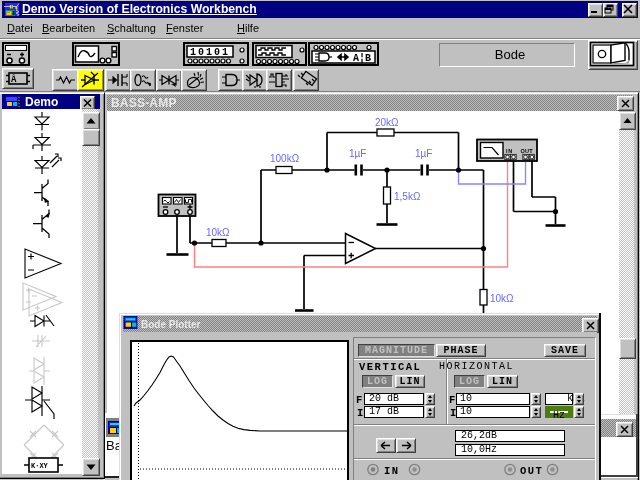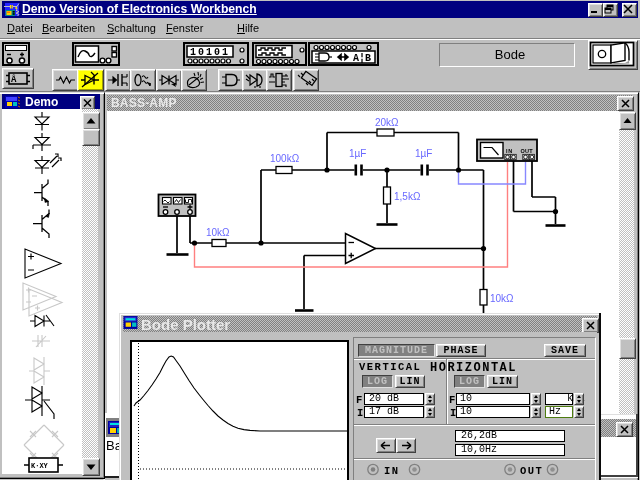--- a/index.html
+++ b/index.html
@@ -493,21 +493,21 @@
 <div class="abs wborder" style="left:119px;top:313px;width:480px;height:172px;"></div>
 <div class="abs" style="left:599px;top:313px;width:2px;height:167px;background:#0a0a0a;"></div>
 <div class="abs dith" style="left:123px;top:316px;width:474px;height:16px;"></div>
 <svg class="abs" style="left:123px;top:315px;" width="16" height="15" viewBox="0 0 14 14">
 <rect x="0" y="1" width="13" height="12" fill="#0000a0"></rect>
 <rect x="1" y="2" width="11" height="4" fill="#3030d0"></rect>
 <rect x="2" y="7" width="5" height="4" fill="#ffd000"></rect>
 <rect x="8" y="7" width="4" height="4" fill="#00c0c0"></rect>
 <rect x="2" y="3" width="9" height="2" fill="#00e0e0"></rect>
 </svg>
-<div class="abs ttext" style="left:141px;top:317px;font-family:'Liberation Sans',sans-serif;font-size:15px;color:#e8e8e8;">Bode Plotter</div>
+<div class="abs ttext" style="left:141px;top:317px;font-family:'Liberation Sans',sans-serif;font-size:10px;color:#e8e8e8;">Bode Plotter</div>
 <div class="btn" style="left:582px;top:318px;width:15px;height:13px;">
       <svg class="glyph" viewBox="0 0 15 13">
         <path d="M4,3 l7,7 M11,3 l-7,7" stroke="#000" stroke-width="1.5"></path>
       </svg>
     </div>
 <div class="abs" style="left:122px;top:332px;width:475px;height:150px;background:#c0c0c0;"></div>
 
 <div class="abs" style="left:130px;top:340px;width:219px;height:140px;background:#fff;border:2px solid #000;border-bottom:none;box-sizing:border-box;"></div>
 <svg class="abs" style="left:130px;top:340px;" width="219" height="140" viewBox="0 0 219 140">
 <path d="M8.5,3 V140" stroke="#000" stroke-width="1" stroke-dasharray="1,2"></path>
@@ -522,42 +522,42 @@
 <div class="abs" style="left:446.5px;top:359px;width:1px;height:65px;background:#fff;"></div>
 <div class="abs" style="left:354px;top:423.5px;width:241px;height:1px;background:#808080;"></div>
 <div class="abs" style="left:354px;top:424.5px;width:241px;height:1px;background:#fff;"></div>
 <div class="abs" style="left:354px;top:458px;width:241px;height:1px;background:#808080;"></div>
 <div class="abs" style="left:354px;top:459px;width:241px;height:1px;background:#fff;"></div>
 
 <div class="abs" style="left:358px;top:343.5px;width:77px;height:13px;background:#808080;border:1px solid;border-color:#404040 #dfdfdf #dfdfdf #404040;box-sizing:border-box;color:#c0c0c0;font-size:10px;font-weight:bold;letter-spacing:1px;text-align:center;line-height:11px;">MAGNITUDE</div>
 <div class="btn" style="left:436px;top:343.5px;width:50px;height:13px;font-size:10px;font-weight:bold;letter-spacing:1px;text-align:center;line-height:11px;box-sizing:border-box;">PHASE</div>
 <div class="btn" style="left:544px;top:343.5px;width:42px;height:13px;font-size:10px;font-weight:bold;letter-spacing:1px;text-align:center;line-height:11px;box-sizing:border-box;">SAVE</div>
 <div class="abs" style="left:359px;top:361px;font-size:10.5px;font-weight:bold;letter-spacing:1.5px;color:#000;">VERTICAL</div>
-<div class="abs" style="left:430px;top:361px;font-size:12px;font-weight:bold;letter-spacing:1.5px;color:#000;">HORIZONTAL</div>
+<div class="abs" style="left:439px;top:361px;font-size:10px;font-weight:normal;letter-spacing:1.5px;color:#000;">HORIZONTAL</div>
 
 <div class="abs" style="left:362px;top:374.5px;width:31px;height:13px;background:#808080;border:1px solid;border-color:#404040 #dfdfdf #dfdfdf #404040;box-sizing:border-box;color:#c0c0c0;font-size:10px;font-weight:bold;letter-spacing:1px;text-align:center;line-height:11px;">LOG</div>
 <div class="btn" style="left:395px;top:374.5px;width:30px;height:13px;font-size:10px;font-weight:bold;letter-spacing:1px;text-align:center;line-height:11px;box-sizing:border-box;">LIN</div>
 <div class="abs" style="left:454px;top:374.5px;width:31px;height:13px;background:#808080;border:1px solid;border-color:#404040 #dfdfdf #dfdfdf #404040;box-sizing:border-box;color:#c0c0c0;font-size:10px;font-weight:bold;letter-spacing:1px;text-align:center;line-height:11px;">LOG</div>
 <div class="btn" style="left:487px;top:374.5px;width:31px;height:13px;font-size:10px;font-weight:bold;letter-spacing:1px;text-align:center;line-height:11px;box-sizing:border-box;">LIN</div>
 
 <div class="abs" style="left:356px;top:394px;font-size:10.5px;font-weight:bold;color:#000;">F</div>
 <div class="abs" style="left:357px;top:407px;font-size:10.5px;font-weight:bold;color:#000;">I</div>
 <div class="abs" style="left:364px;top:393px;width:60px;height:12px;background:#fff;border:1px solid #000;box-sizing:border-box;font-size:10px;line-height:10px;padding-left:4px;color:#000;">20 dB</div>
 <div class="abs" style="left:364px;top:406px;width:60px;height:12px;background:#fff;border:1px solid #000;box-sizing:border-box;font-size:10px;line-height:10px;padding-left:4px;color:#000;">17 dB</div>
 <div class="spin" style="left:425px;top:393px;"></div>
 <div class="spin" style="left:425px;top:406px;"></div>
 
 <div class="abs" style="left:449px;top:394px;font-size:10.5px;font-weight:bold;color:#000;">F</div>
 <div class="abs" style="left:450px;top:407px;font-size:10.5px;font-weight:bold;color:#000;">I</div>
 <div class="abs" style="left:456px;top:393px;width:74px;height:12px;background:#fff;border:1px solid #000;box-sizing:border-box;font-size:10px;line-height:10px;padding-left:3px;color:#000;">10</div>
 <div class="abs" style="left:456px;top:406px;width:74px;height:12px;background:#fff;border:1px solid #000;box-sizing:border-box;font-size:10px;line-height:10px;padding-left:3px;color:#000;">10</div>
 <div class="spin" style="left:531px;top:393px;"></div>
 <div class="spin" style="left:531px;top:406px;"></div>
 <div class="abs" style="left:545px;top:393px;width:28px;height:12px;background:#fff;border:1px solid #000;box-sizing:border-box;font-size:10px;line-height:10px;padding-left:21px;color:#000;">kHz</div>
-<div class="abs" style="left:545px;top:406px;width:28px;height:12px;background:#fff;border:1px solid #4d7c0f;box-sizing:border-box;font-size:10px;line-height:10px;padding-left:3px;color:#000;">Hz</div>
+<div class="abs" style="left:545px;top:406px;width:28px;height:12px;background:#fff;border:5px solid #4d7c0f;box-sizing:border-box;font-size:10px;line-height:10px;padding-left:3px;color:#000;">Hz</div>
 <div class="spin" style="left:574px;top:393px;"></div>
 <div class="spin" style="left:574px;top:406px;"></div>
 
 <div class="btn" style="left:376px;top:438px;width:18px;height:13px;">
       <svg class="glyph" viewBox="0 0 18 13">
         <path d="M4,6.5 h9 M4,6.5 l4,-3.5 M4,6.5 l4,3.5" stroke="#000" stroke-width="1.5" fill="none"></path>
       </svg>
     </div>
 <div class="btn" style="left:396px;top:438px;width:18px;height:13px;">
       <svg class="glyph" viewBox="0 0 18 13">

